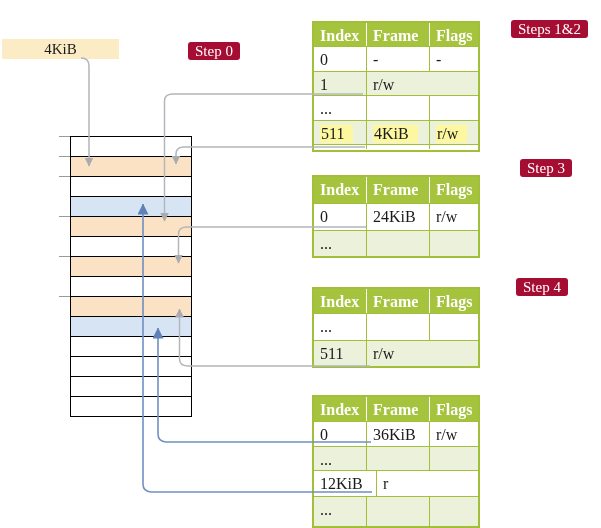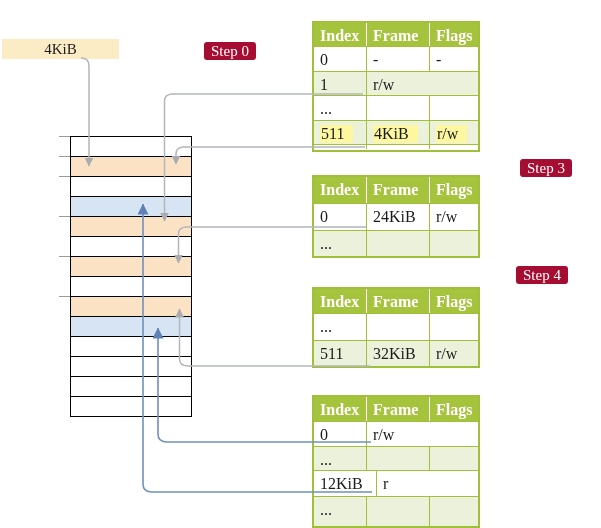--- a/index.html
+++ b/index.html
@@ -52,27 +52,30 @@
 </style>
 </head>
 <body>
 
 <div class="canvas">
 
   <div class="sizebox">
     <span>4KiB</span>
   </div>
 
-  <div class="steplabel" style="left:204px;top:42px">
+  <div class="steplabel" style="left:188px;top:42px">
     <span>Step 0</span>
+  </div>
+  <div class="steplabel" style="left:511px;top:20px">
+    <span>Steps 1&amp;2</span>
   </div>
   <div class="steplabel" style="left:520px;top:159px">
     <span>Step 3</span>
   </div>
-  <div class="steplabel" style="left:516px;top:266px">
+  <div class="steplabel" style="left:516px;top:278px">
     <span>Step 4</span>
   </div>
 
   <div class="mem" id="mem-col">
       <div class="mem-row white"></div>
       <div class="mem-row orange"></div>
       <div class="mem-row white"></div>
       <div class="mem-row blue"></div>
       <div class="mem-row orange"></div>
       <div class="mem-row white"></div>
@@ -148,32 +151,32 @@
         <div class="pt-cell c1">Frame</div>
         <div class="pt-cell c2">Flags</div>
       </div>
       <div class="pt-row" style="height: 25.5px;">
         <div class="pt-cell c0">...</div>
         <div class="pt-cell c1"></div>
         <div class="pt-cell c2"></div>
       </div>
       <div class="pt-row shade" style="height: 25.5px;">
         <div class="pt-cell c0">511</div>
-        <div class="pt-cell c1">32KiB</div>
         <div class="pt-cell c2">r/w</div>
       </div>
     </div>
   <div class="pt" style="top: 395px; height: 133px;">
       <div class="pt-row pt-hdr" style="height: 24px;">
         <div class="pt-cell c0">Index</div>
         <div class="pt-cell c1">Frame</div>
         <div class="pt-cell c2">Flags</div>
       </div>
       <div class="pt-row" style="height: 23.5px;">
         <div class="pt-cell c0">0</div>
+        <div class="pt-cell c1">36KiB</div>
         <div class="pt-cell c2">r/w</div>
       </div>
       <div class="pt-row shade" style="height: 23.5px;">
         <div class="pt-cell c0">...</div>
         <div class="pt-cell c1"></div>
         <div class="pt-cell c2"></div>
       </div>
       <div class="pt-row" style="height: 24.5px;">
         <div class="pt-cell c1">12KiB</div>
         <div class="pt-cell c2">r</div>

